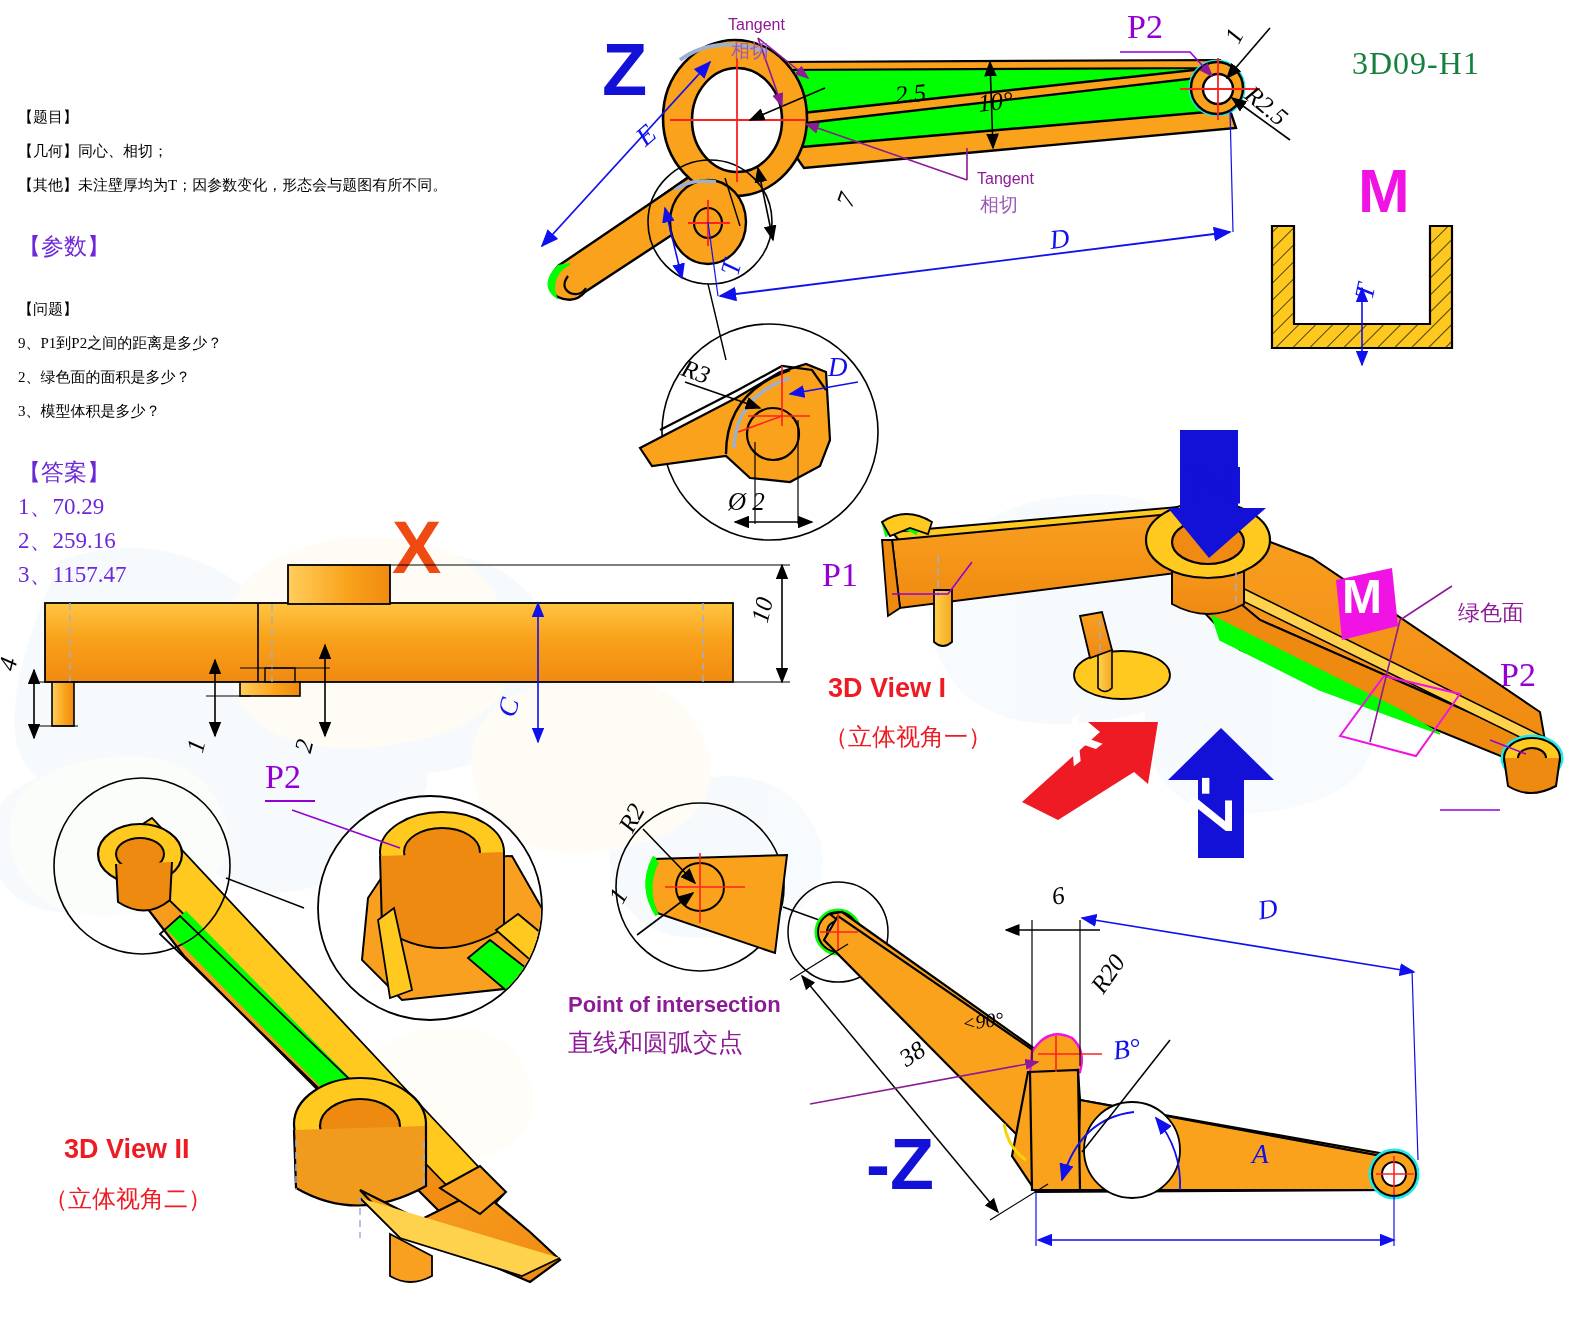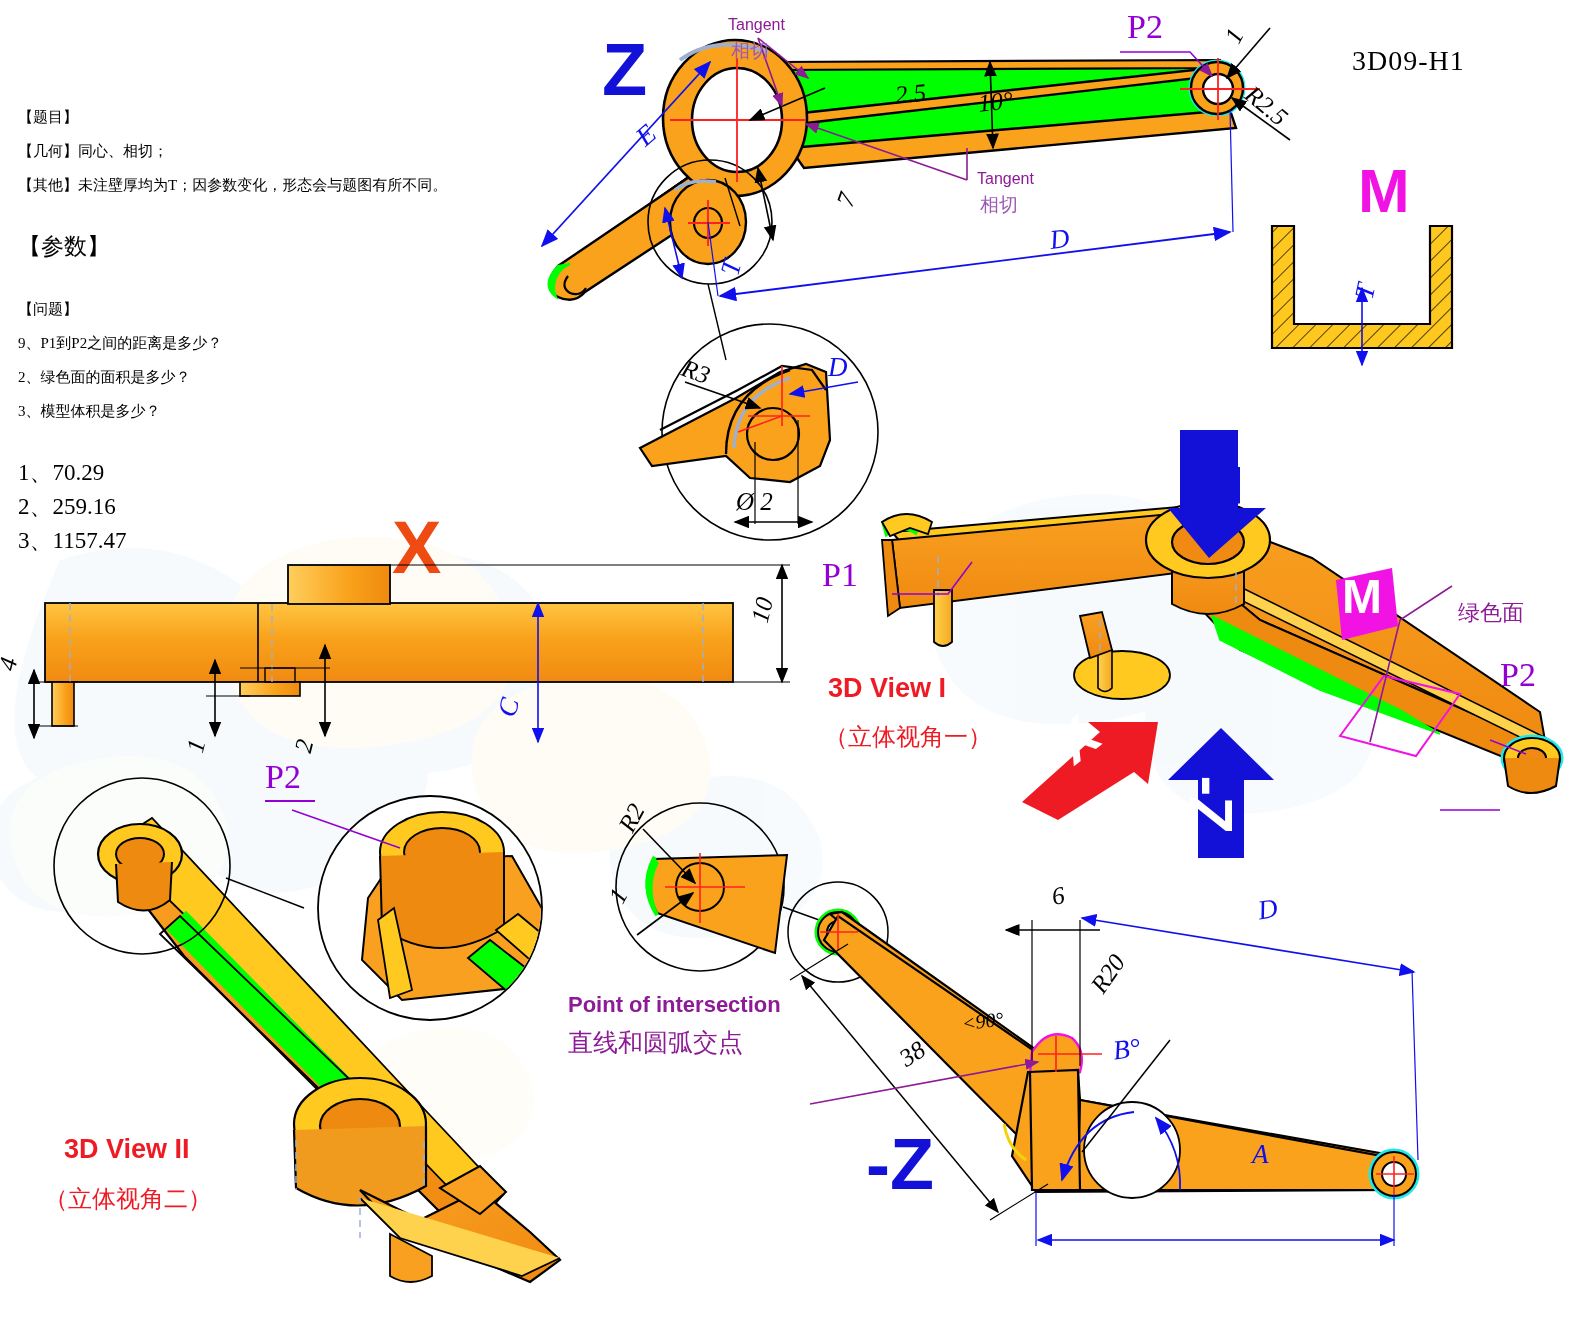--- a/index.html
+++ b/index.html
@@ -4,22 +4,22 @@
 <style>
   html,body{margin:0;padding:0;background:#fff;}
   body{font-family:"Liberation Serif",serif;}
   #page{position:relative;width:1596px;height:1328px;background:#ffffff;overflow:hidden;}
   .abs{position:absolute;}
   .nosel{user-select:none;}
 
   
   .zh{font-family:"Liberation Serif","DejaVu Serif",serif;}
   .blk-line{font-size:15px;color:#000;white-space:nowrap;line-height:34px;}
-  .redhdr{color:#000000;font-size:23px;white-space:nowrap;line-height:34px;}
-  .title-code{color:#000000;font-size:28px;letter-spacing:1px;white-space:nowrap;}
+  .redhdr{color:#6d28d9;font-size:23px;white-space:nowrap;line-height:34px;}
+  .title-code{color:#15803d;font-size:32px;letter-spacing:1px;white-space:nowrap;}
 
   .viewlbl-en{color:#ee1b24;font-family:"Liberation Sans",sans-serif;font-weight:bold;font-size:27px;white-space:nowrap;}
   .viewlbl-zh{color:#ee1b24;font-size:24px;white-space:nowrap;margin-top:17px;}
   .tanglbl{color:#8d1a96;font-family:"Liberation Sans",sans-serif;font-weight:normal;font-size:16px;white-space:nowrap;}
   .tangzh{color:#9b59b6;font-size:19px;white-space:nowrap;}
   .plab{color:#9400d3;font-size:34px;white-space:nowrap;font-family:"Liberation Serif",serif;}
   .poi-en{color:#8d1a96;font-family:"Liberation Sans",sans-serif;font-weight:bold;font-size:22px;white-space:nowrap;}
   .poi-zh{color:#8d1a96;font-size:25px;white-space:nowrap;}
   .greenlbl{color:#8d1a96;font-size:22px;white-space:nowrap;}
 
@@ -65,20 +65,21 @@
     <div class="blk-line zh">【几何】同心、相切；</div>
     <div class="blk-line zh">【其他】未注壁厚均为T；因参数变化，形态会与题图有所不同。</div>
     <div style="height:28px"></div>
     <div class="redhdr zh">【参数】</div>
     <div style="height:28px"></div>
     <div class="blk-line zh">【问题】</div>
     <div class="blk-line zh">9、P1到P2之间的距离是多少？</div>
     <div class="blk-line zh">2、绿色面的面积是多少？</div>
     <div class="blk-line zh">3、模型体积是多少？</div>
     <div style="height:28px"></div>
+    <div class="redhdr zh">【答案】</div>
     <div class="redhdr">1、70.29</div>
     <div class="redhdr">2、259.16</div>
     <div class="redhdr">3、1157.47</div>
   </div>
 
   <div class="abs nosel title-code" style="left:1352px;top:45px;">3D09-H1</div>
 
   <svg class="abs" style="left:530px;top:0" width="800" height="330">
     <defs>
       <marker id="ahB" markerWidth="10" markerHeight="8" refX="9" refY="4" orient="auto">
@@ -194,21 +195,21 @@
       <line x1="108" y1="112" x2="152" y2="96"></line>
     </g>
     <line x1="55" y1="62" x2="130" y2="88" stroke="#000" stroke-width="1.6" marker-end="url(#ahK)"></line>
     <line x1="228" y1="62" x2="160" y2="74" stroke="#1010ee" stroke-width="1.6" marker-end="url(#ahB)"></line>
     <line x1="125" y1="122" x2="125" y2="204" stroke="#000" stroke-width="1.2"></line>
     <line x1="168" y1="100" x2="168" y2="204" stroke="#000" stroke-width="1.2"></line>
     <line x1="105" y1="202" x2="182" y2="202" stroke="#000" stroke-width="1.6" marker-start="url(#ahKs)" marker-end="url(#ahK)"></line>
   </svg>
   <div class="abs nosel dimk" style="left:682px;top:358px;transform:rotate(20deg);">R3</div>
   <div class="abs nosel dimb" style="left:828px;top:352px;">D</div>
-  <div class="abs nosel dimk" style="left:728px;top:488px;margin-left:8px;">Ø 2</div>
+  <div class="abs nosel dimk" style="left:728px;top:488px;">Ø 2</div>
 
   <div class="abs nosel bigM" style="left:1358px;top:166px;">M</div>
   <svg class="abs" style="left:1250px;top:220px" width="250" height="150">
     <defs>
       <pattern id="hatch" width="12" height="12" patternTransform="rotate(45)" patternUnits="userSpaceOnUse">
         <rect width="12" height="12" fill="#ffc81f"></rect>
         <line x1="0" y1="0" x2="0" y2="12" stroke="#000" stroke-width="1.4"></line>
       </pattern>
     </defs>
     <path d="M22 6 L44 6 L44 104 L180 104 L180 6 L202 6 L202 128 L22 128 Z" fill="url(#hatch)" stroke="#000" stroke-width="2.2"></path>

